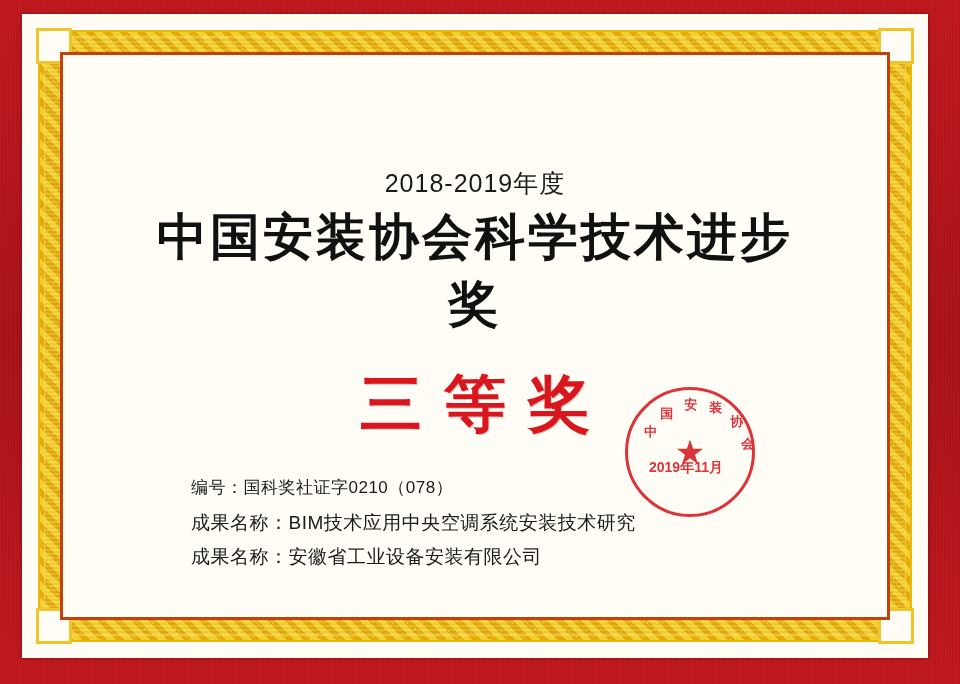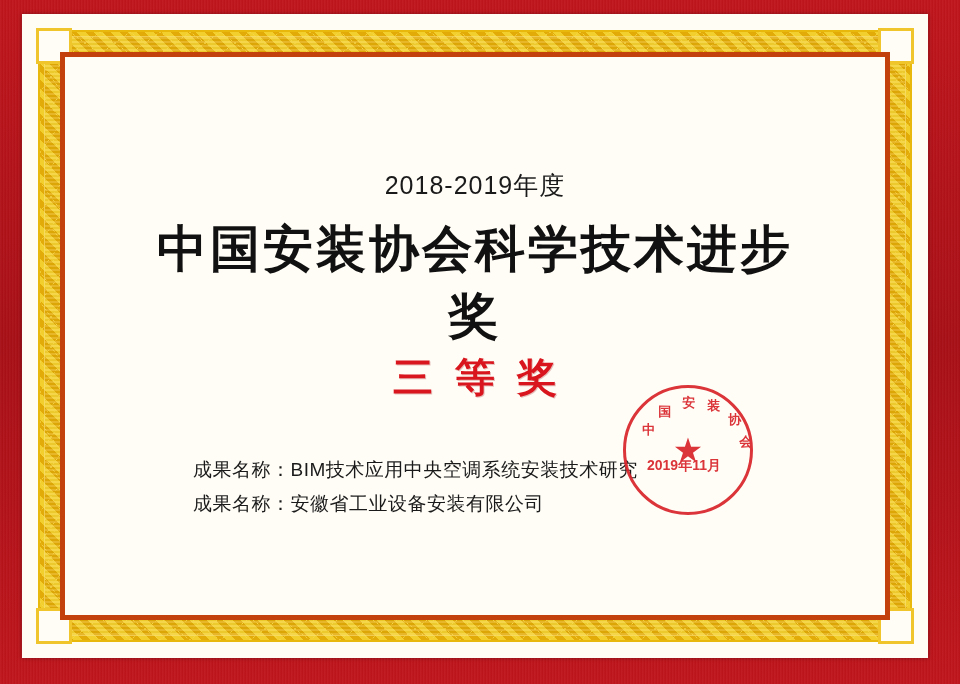--- a/index.html
+++ b/index.html
@@ -67,21 +67,21 @@
     opacity: .55;
   }
 
   .frame-inner-white {
     position: absolute;
     left: 38px;
     top: 38px;
     right: 38px;
     bottom: 38px;
     background: #fffdf6;
-    border: 5px solid #c2410c;
+    border: 3px solid #c2410c;
   }
 
   
   .motif {
     position: absolute;
     background-repeat: repeat-x;
     background-size: 30px 100%;
   }
   .motif-top, .motif-bottom {
     left: 18px; right: 18px; height: 22px;
@@ -128,41 +128,42 @@
     text-align: center;
     margin-top: 42px;
     font-size: 25px;
     letter-spacing: 1px;
     color: #1a1a1a;
     font-family: "Liberation Sans", sans-serif;
   }
 
   .main-title {
     text-align: center;
-    margin-top: 14px;
+    margin-top: 4px;
     font-size: 50px;
     font-weight: bold;
     letter-spacing: 3px;
     color: #111111;
     font-family: "DejaVu Sans", "Liberation Sans", sans-serif;
   }
 
   .award-level {
     text-align: center;
-    font-size: 40px;
+    margin-top: 24px;
+    font-size: 62px;
     font-weight: bold;
     letter-spacing: 22px;
     text-indent: 22px;
     color: #d9161e;
     font-family: "DejaVu Sans", "Liberation Sans", sans-serif;
     text-shadow: 1px 1px 0 rgba(150,10,10,.25);
   }
 
   .fields {
-    margin-top: 48px;
+    margin-top: 60px;
     padding-left: 58px;
     color: #1a1a1a;
   }
   .field-row {
     font-size: 19px;
     line-height: 34px;
     letter-spacing: .5px;
     white-space: nowrap;
   }
   .field-label { }
@@ -252,20 +253,21 @@
 
         <div class="fields">
           <div class="field-row">
             <span class="field-label">成果名称：</span><span class="field-value">BIM技术应用中央空调系统安装技术研究</span>
           </div>
           <div class="field-row">
             <span class="field-label">成果名称：</span><span class="field-value">安徽省工业设备安装有限公司</span>
           </div>
         </div>
 
+        <div class="serial">编号：国科奖社证字0210（078）</div>
 
         <div class="seal">
           <div class="seal-arc-text">
             <span style="transform: rotate(-58deg) translate(0,-54px) rotate(58deg);">中</span>
             <span style="transform: rotate(-32deg) translate(0,-56px) rotate(32deg);">国</span>
             <span style="transform: rotate(-6deg) translate(0,-56px) rotate(6deg);">安</span>
             <span style="transform: rotate(20deg) translate(0,-56px) rotate(-20deg);">装</span>
             <span style="transform: rotate(46deg) translate(0,-56px) rotate(-46deg);">协</span>
             <span style="transform: rotate(72deg) translate(0,-54px) rotate(-72deg);">会</span>
           </div>

